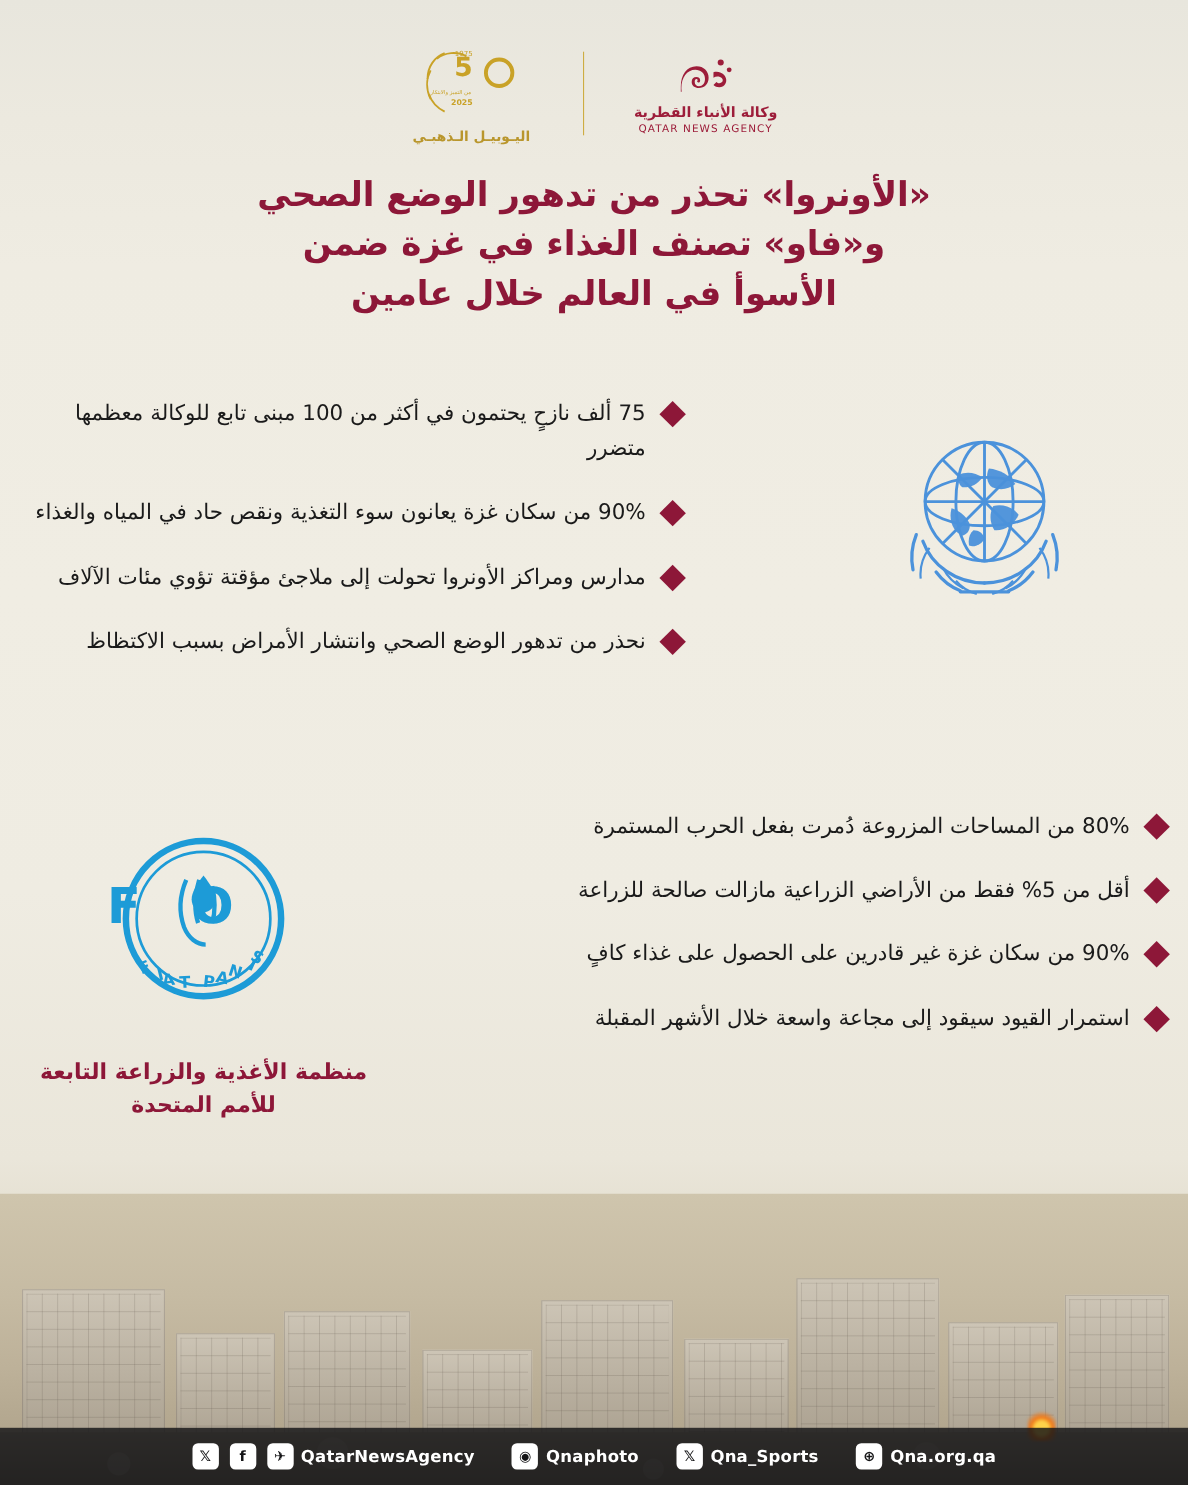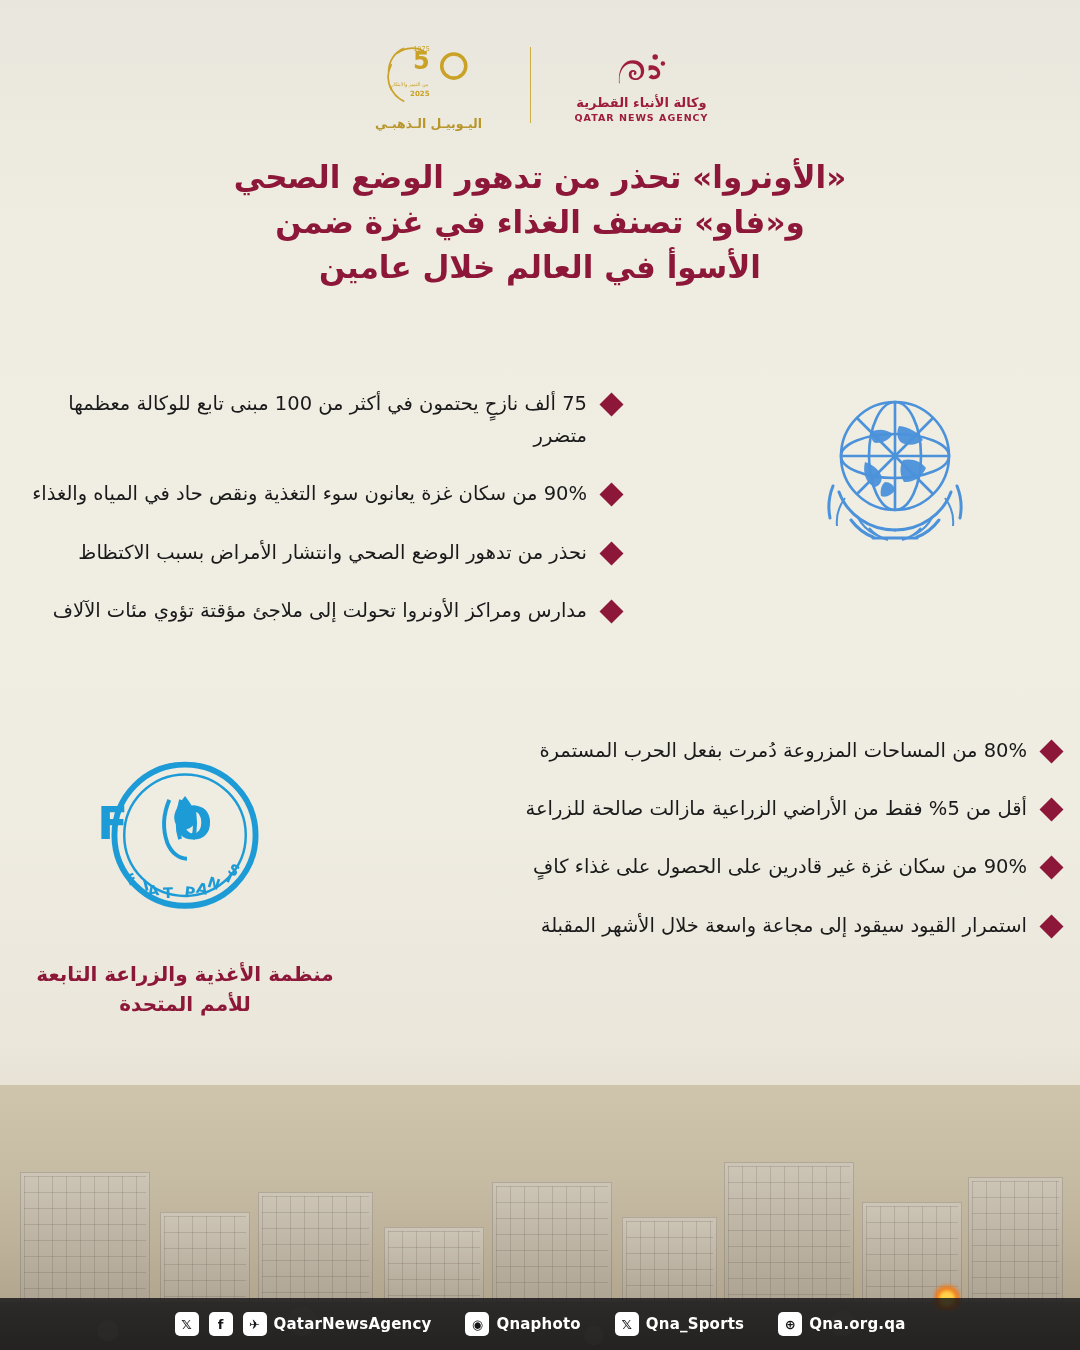--- a/index.html
+++ b/index.html
@@ -35,21 +35,21 @@
     width:190px;
   }
   .qna-mark {
     width:66px; height:44px; position:relative;
   }
   .qna-ar {
     font-size:13px; color:#9d1d3a; font-weight:bold; letter-spacing:0px;
     margin-top:4px;
   }
   .qna-en {
-    font-size:9.5px; color:#9d1d3a; font-weight:bold; letter-spacing:1px;
+    font-size:9.5px; color:#9d1d3a; font-weight:normal; letter-spacing:1px;
     margin-top:2px;
   }
   .divider-v {
     width:1px; height:76px; background:#c9a227; opacity:.85;
     margin:0 16px;
   }
   .jubilee {
     display:flex; flex-direction:column; align-items:center; justify-content:center;
     width:170px;
   }
@@ -88,21 +88,21 @@
   .logo-caption {
     color:#8d1738; font-weight:bold; font-size:20px; line-height:1.5;
     margin-top:14px; direction:rtl;
   }
 
   .bullets {
     position:absolute;
     width:600px;
     direction:rtl;
   }
-  .sec-unrwa .bullets { left:20px; top:0px;margin-top:28px; }
+  .sec-unrwa .bullets { left:20px; top:0px; }
   .sec-fao .bullets { right:20px; top:0px; }
 
   .bullet {
     display:flex; align-items:flex-start; gap:16px;
     margin-bottom:26px;
   }
   .dot {
     flex:0 0 auto;
     width:17px; height:17px;
     background:#8d1738;
@@ -295,25 +295,25 @@
       <div class="bullet">
         <span class="dot"></span>
         <span class="btext">75 ألف نازحٍ يحتمون في أكثر من 100 مبنى تابع للوكالة معظمها متضرر</span>
       </div>
       <div class="bullet">
         <span class="dot"></span>
         <span class="btext">90% من سكان غزة يعانون سوء التغذية ونقص حاد في المياه والغذاء</span>
       </div>
       <div class="bullet">
         <span class="dot"></span>
+        <span class="btext">مدارس ومراكز الأونروا تحولت إلى ملاجئ مؤقتة تؤوي مئات الآلاف</span>
+      </div>
+      <div class="bullet">
+        <span class="dot"></span>
         <span class="btext">نحذر من تدهور الوضع الصحي وانتشار الأمراض بسبب الاكتظاظ</span>
-      </div>
-      <div class="bullet">
-        <span class="dot"></span>
-        <span class="btext">مدارس ومراكز الأونروا تحولت إلى ملاجئ مؤقتة تؤوي مئات الآلاف</span>
       </div>
     </div>
   </div>
 
   <div class="section sec-fao">
     <div class="logo-col">
       <div>
         <svg viewBox="0 0 200 200" width="196" height="196">
           <circle cx="100" cy="92" r="72" fill="none" stroke="#1d9bd7" stroke-width="6"></circle>
           <circle cx="100" cy="92" r="62" fill="none" stroke="#1d9bd7" stroke-width="2.5"></circle>

